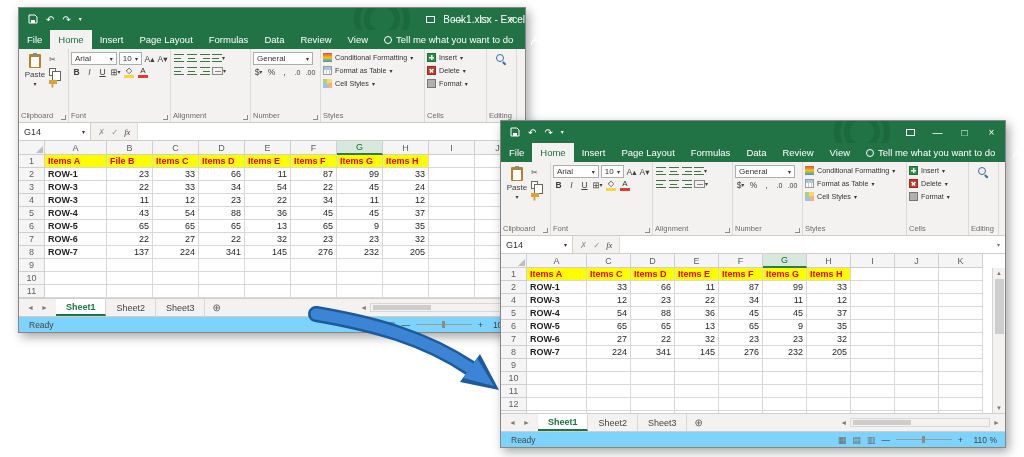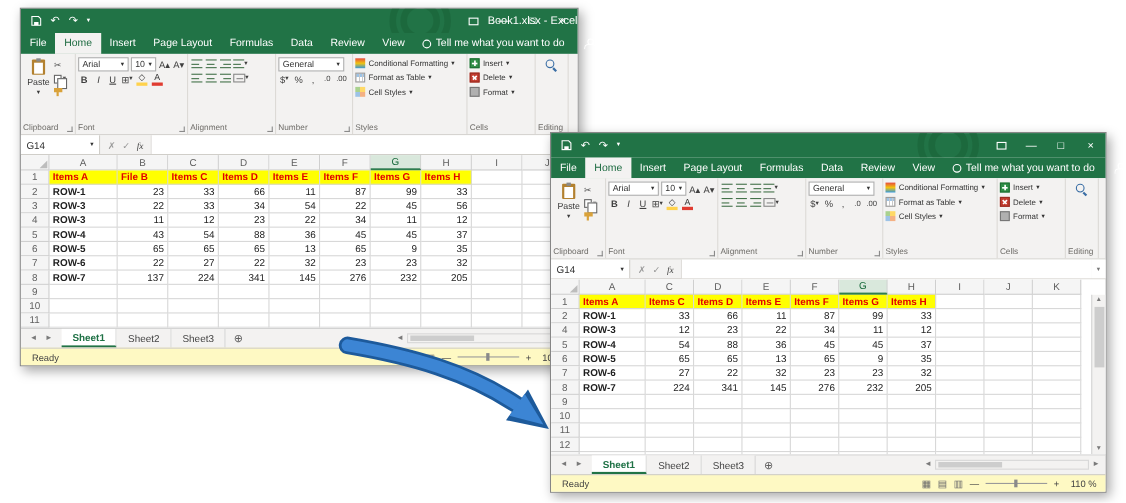--- a/index.html
+++ b/index.html
@@ -104,21 +104,21 @@
 .tnav{display:flex;align-items:center;gap:7px;padding:0 8px;color:#7a7a7a;font-size:7px}
 .stabs{display:flex;align-items:stretch}
 .stab{display:flex;align-items:center;padding:0 10px;border-right:1px solid #d8d8d8;background:#f3f2f1}
 .stab.active{background:#fff;color:#1e7145;font-weight:bold;border-bottom:2px solid #217346}
 .addsheet{display:flex;align-items:center;padding:0 7px;color:#5f5f5f;font-size:10px}
 .hscroll{margin-left:auto;display:flex;align-items:center;gap:3px;padding:0 5px;color:#7a7a7a;font-size:7px}
 .htrack{width:140px;height:9px;background:#f3f2f1;border:1px solid #d8d8d8;position:relative}
 .hthumb{position:absolute;left:2px;top:1px;width:58px;height:5px;background:#cdcdcd}
 
 
-.statusbar{height:16px;background:#fef9c3;border-top:1px solid #d0cec9;display:flex;align-items:center;font-size:8.5px;color:#444;flex:0 0 auto}
+.statusbar{height:16px;background:#7dd3fc;border-top:1px solid #d0cec9;display:flex;align-items:center;font-size:8.5px;color:#444;flex:0 0 auto}
 .ready{padding-left:10px}
 .statusright{margin-left:auto;display:flex;align-items:center;gap:6px;padding-right:8px}
 .vicon{font-size:9px;color:#6a6a6a}
 .ztrack{width:56px;height:9px;position:relative}
 .ztrack::before{content:"";position:absolute;left:0;right:0;top:4px;height:1px;background:#9a9a9a}
 .zthumb{position:absolute;left:26px;top:1px;width:3px;height:7px;background:#8a8a8a}
 .zoomlabel{min-width:28px;text-align:right}
 
 
 #arrow{position:absolute;left:300px;top:302px;width:215px;height:100px;z-index:3;pointer-events:none}
@@ -423,21 +423,21 @@
         </div>
         <div class="grow">
           <div class="gcell rowhdr">3</div>
           <div class="gcell rlab" style="width: 62px;">ROW-3</div>
           <div class="gcell num" style="width: 46px;">22</div>
           <div class="gcell num" style="width: 46px;">33</div>
           <div class="gcell num" style="width: 46px;">34</div>
           <div class="gcell num" style="width: 46px;">54</div>
           <div class="gcell num" style="width: 46px;">22</div>
           <div class="gcell num" style="width: 46px;">45</div>
-          <div class="gcell num" style="width: 46px;">56</div>
+          <div class="gcell num" style="width: 46px;">24</div>
           <div class="gcell" style="width: 46px;"></div>
           <div class="gcell" style="width: 46px;"></div>
         </div>
         <div class="grow">
           <div class="gcell rowhdr">4</div>
           <div class="gcell rlab" style="width: 62px;">ROW-3</div>
           <div class="gcell num" style="width: 46px;">11</div>
           <div class="gcell num" style="width: 46px;">12</div>
           <div class="gcell num" style="width: 46px;">23</div>
           <div class="gcell num" style="width: 46px;">22</div>

